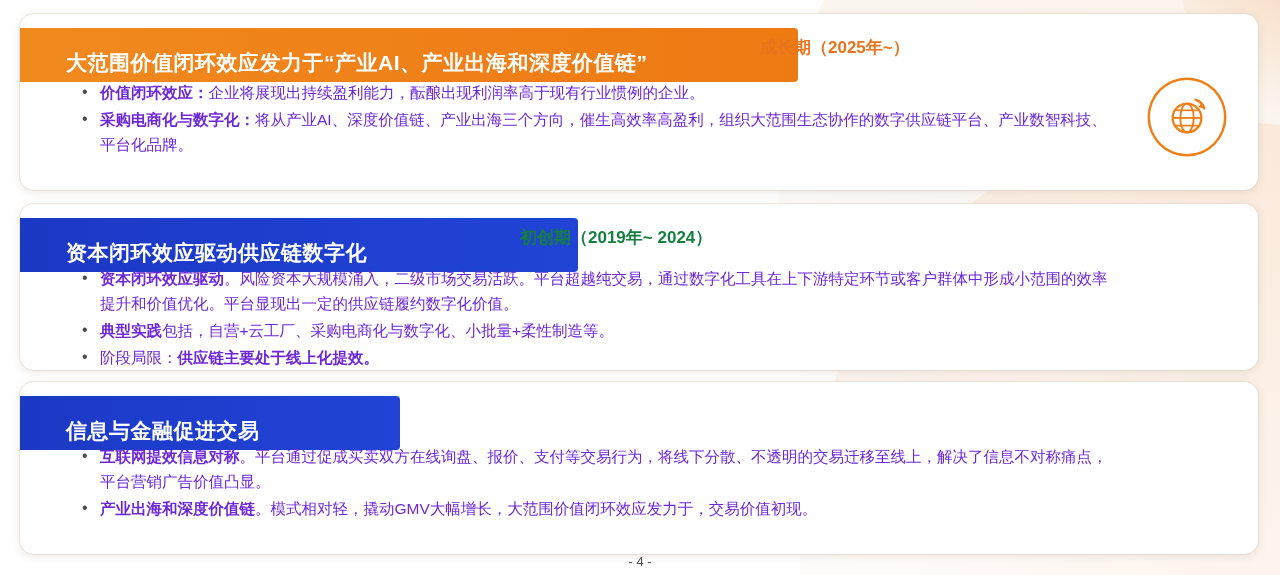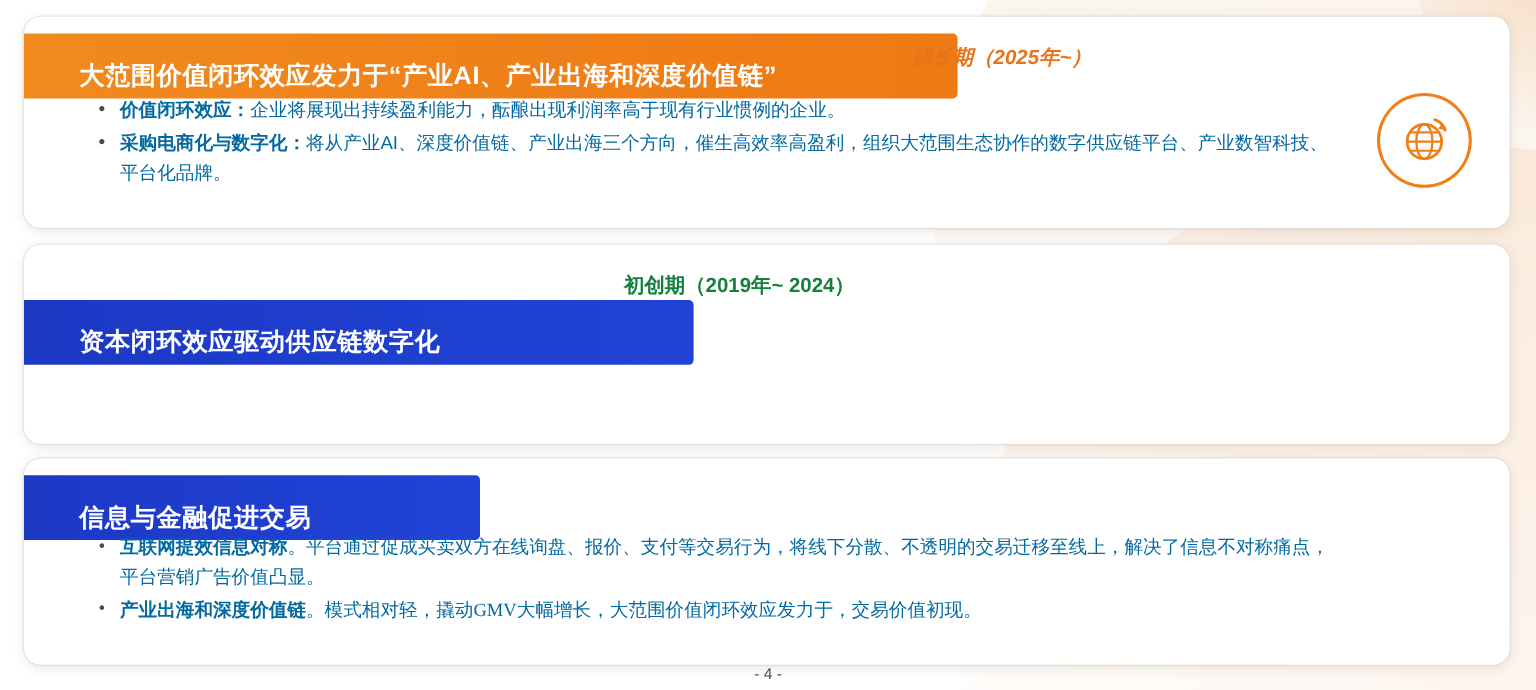--- a/index.html
+++ b/index.html
@@ -61,21 +61,21 @@
 
   .card {
     position: absolute;
     left: 20px;
     background: #ffffff;
     border-radius: 14px;
     box-shadow: 0 2px 10px rgba(140,120,105,0.18), 0 0 0 1px rgba(235,225,215,0.65);
   }
   #card-growth { top: 14px;  width: 1238px; height: 176px; }
   #card-startup { top: 204px; width: 1238px; height: 166px; }
-  #card-incubate { top: 382px; width: 1238px; height: 172px; font-family: Liberation Serif, serif; }
+  #card-incubate { top: 382px; width: 1238px; height: 172px; }
 
   .banner {
     position: absolute;
     left: 0;
     top: 14px;
     height: 38px;
     display: flex;
     align-items: center;
     padding: 16px 22px 0 46px;
     color: #ffffff;
@@ -100,31 +100,31 @@
     width: 0;
   }
 
   .phase {
     position: absolute;
     top: 22px;
     font-size: 17px;
     font-weight: bold;
     white-space: nowrap;
   }
-  .phase.orange { color: #e9731a; font-style: italic; }
+  .phase.orange { color: #e9731a; }
   .phase.blue { color: #15803d; }
 
   .bullets {
     position: absolute;
     left: 58px;
     right: 140px;
     top: 66px;
     font-size: 15.5px;
     line-height: 1.62;
-    color: #0369a1;
+    color: #6d28d9;
   }
   .bullet {
     position: relative;
     padding-left: 22px;
     margin-bottom: 2px;
   }
   .bullet::before {
     content: "•";
     position: absolute;
     left: 4px;
@@ -192,25 +192,34 @@
           <line x1="9" y1="25" x2="39" y2="25" stroke="#ef7f18" stroke-width="2"></line>
           <line x1="11.5" y1="17" x2="36.5" y2="17" stroke="#ef7f18" stroke-width="1.8"></line>
           <line x1="11.5" y1="33" x2="36.5" y2="33" stroke="#ef7f18" stroke-width="1.8"></line>
           <path d="M33 6 A14 14 0 0 1 42 15" fill="none" stroke="#ef7f18" stroke-width="2.6" stroke-linecap="round"></path>
           <path d="M42 15 l-6 -1.2 l3.6 -5" fill="#ef7f18"></path>
         </svg>
       </div>
     </div>
 
     <div class="card" id="card-startup">
-      <div class="banner blue" style="width:490px;margin-top:32px;">
+      <div class="banner blue" style="width:490px;">
         <span>资本闭环效应驱动供应链数字化</span>
       </div>
       <div class="phase blue" style="left:500px;">初创期（2019年~ 2024）</div>
       <div class="bullets" style="top:62px;">
+        <div class="bullet">
+          <span class="b">资本闭环效应驱动</span><span>。风险资本大规模涌入，二级市场交易活跃。平台超越纯交易，通过数字化工具在上下游特定环节或客户群体中形成小范围的效率提升和价值优化。平台显现出一定的供应链履约数字化价值。</span>
+        </div>
+        <div class="bullet">
+          <span class="b">典型实践</span><span>包括，自营+云工厂、采购电商化与数字化、小批量+柔性制造等。</span>
+        </div>
+        <div class="bullet">
+          <span>阶段局限：</span><span class="b">供应链主要处于线上化提效。</span>
+        </div>
       </div>
       <div class="icon-circle blue" id="icon-yuan">
         <svg width="46" height="46" viewBox="0 0 48 48" aria-hidden="true">
           <path d="M38 14 A17 17 0 1 0 40 30" fill="none" stroke="#1b33bb" stroke-width="2.6" stroke-linecap="round"></path>
           <path d="M41 33 l-4.6 -5.2 l7 -0.6 z" fill="#1b33bb"></path>
           <path d="M18 17 l6 8 l6 -8" fill="none" stroke="#1b33bb" stroke-width="2.4" stroke-linecap="round"></path>
           <line x1="24" y1="25" x2="24" y2="34" stroke="#1b33bb" stroke-width="2.4" stroke-linecap="round"></line>
           <line x1="18.5" y1="26.5" x2="29.5" y2="26.5" stroke="#1b33bb" stroke-width="2.2"></line>
           <line x1="18.5" y1="30.5" x2="29.5" y2="30.5" stroke="#1b33bb" stroke-width="2.2"></line>
         </svg>

